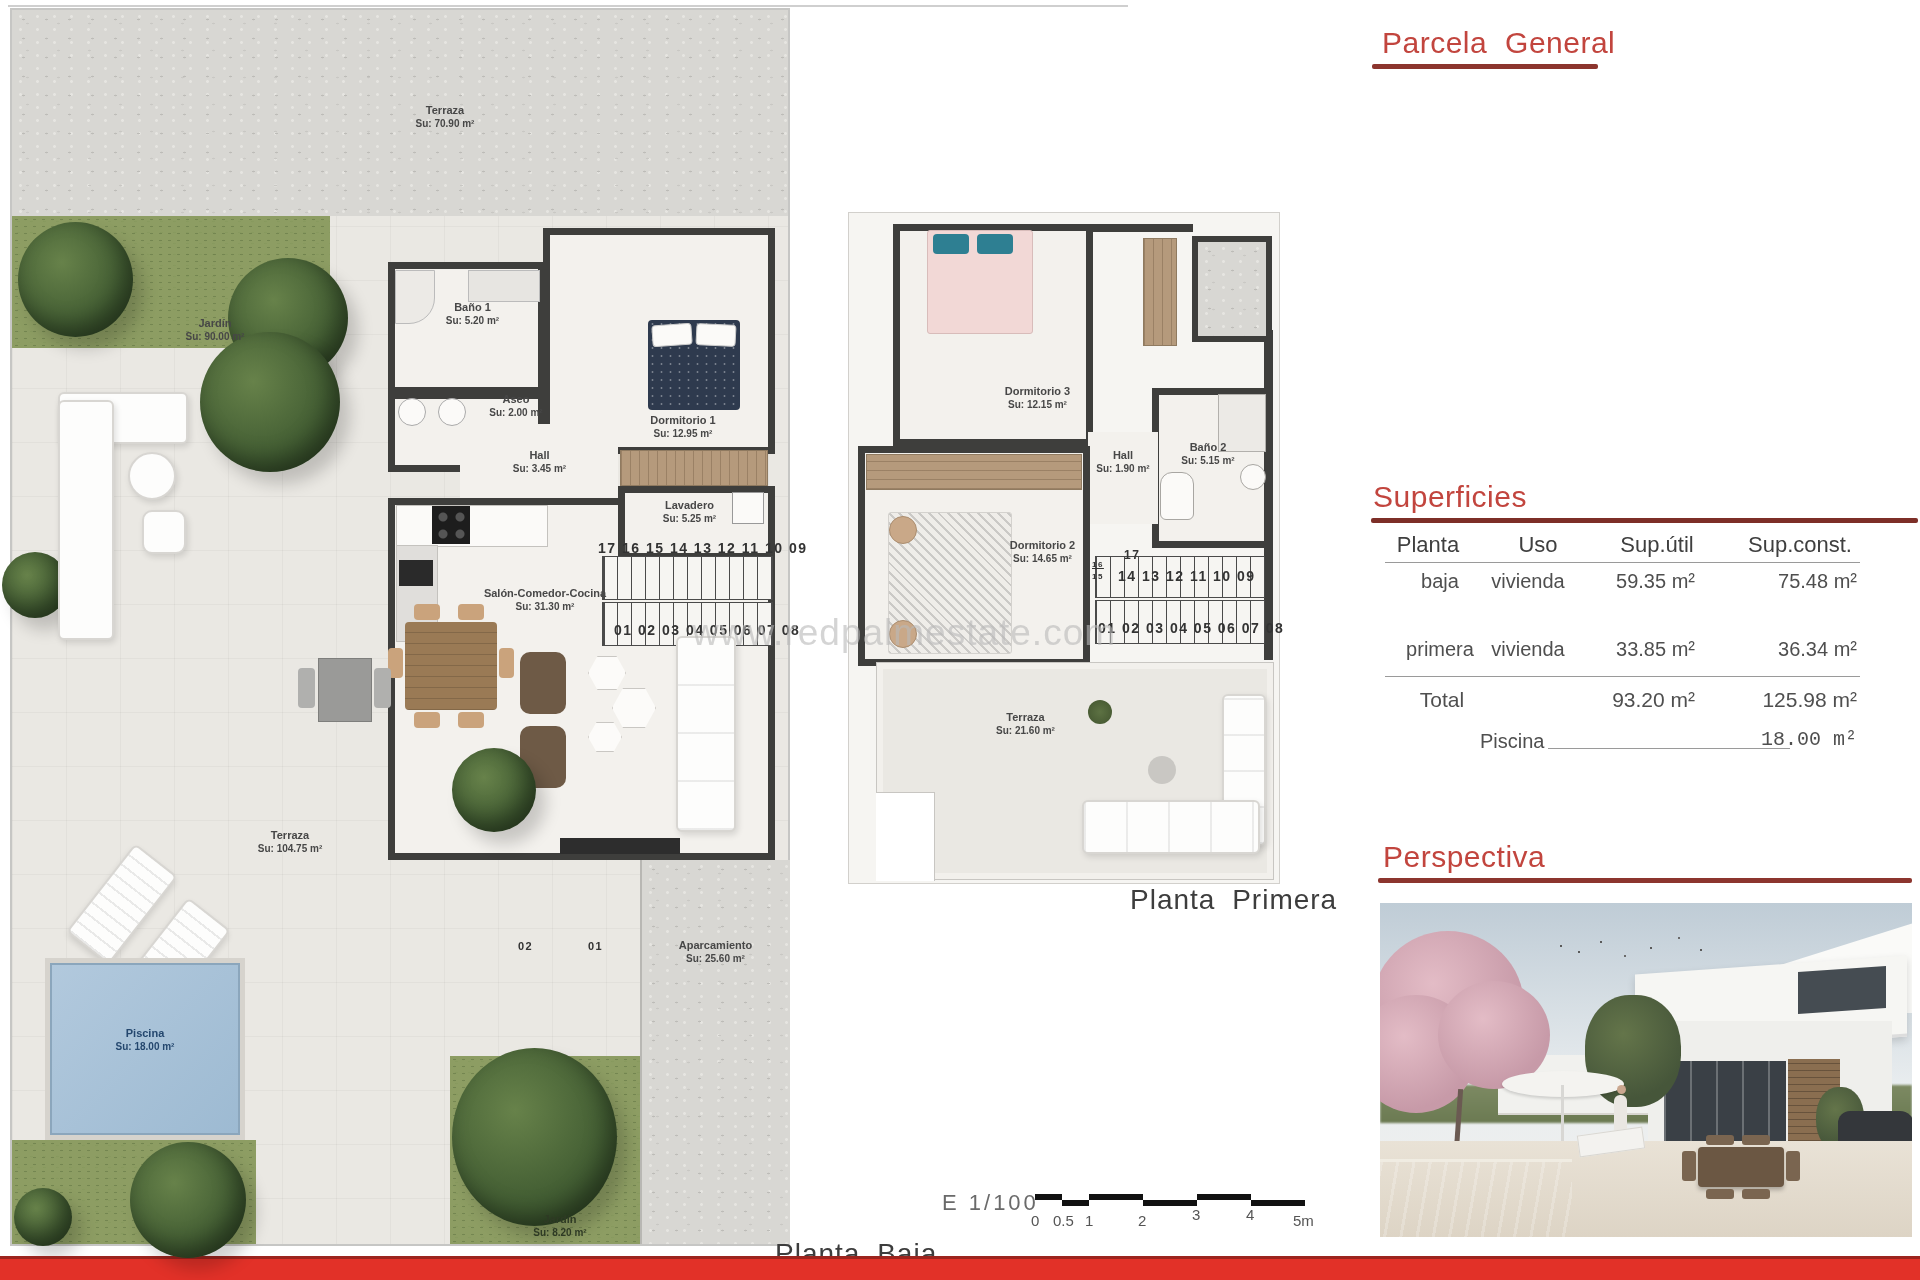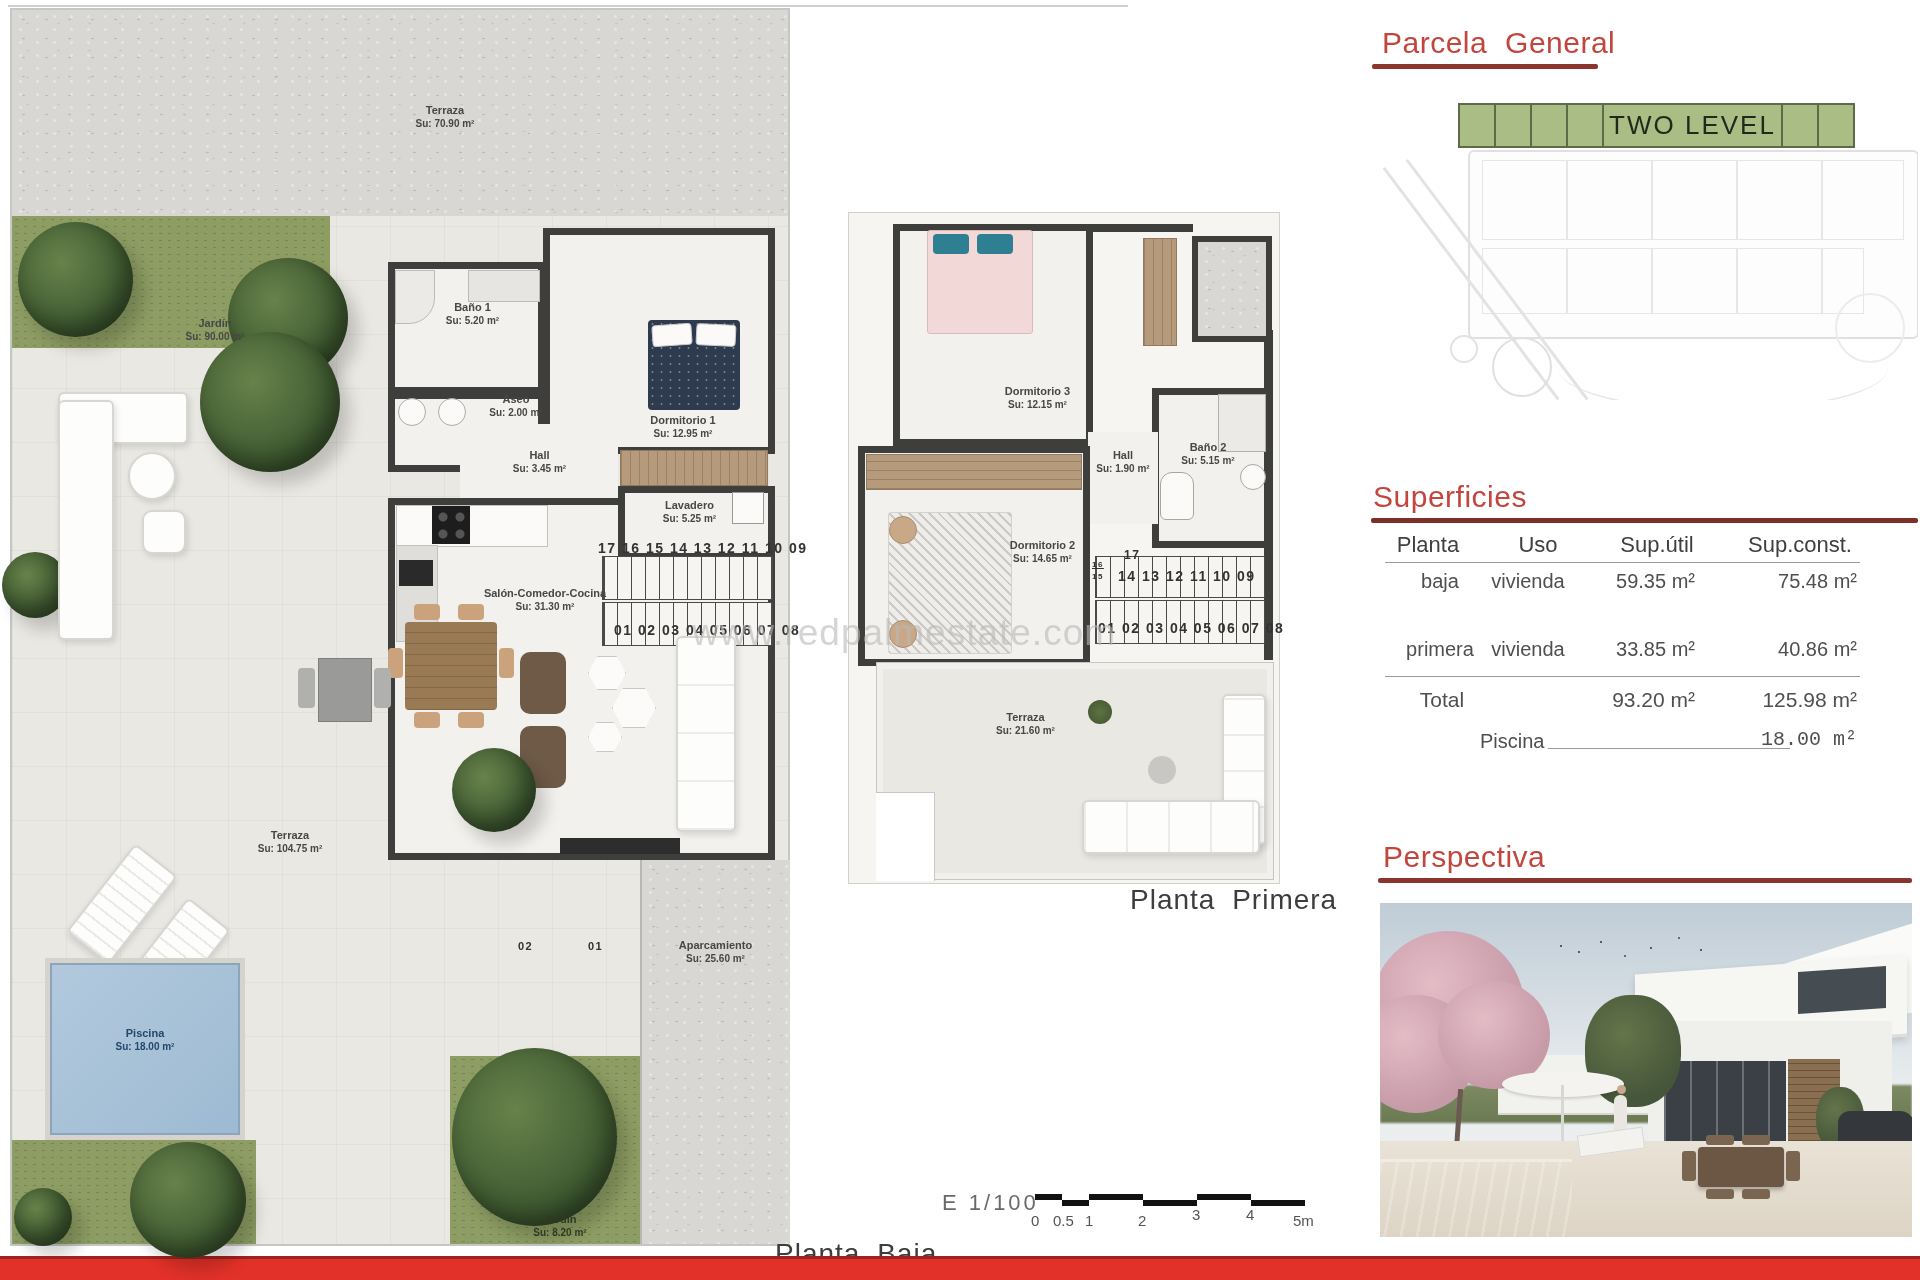--- a/index.html
+++ b/index.html
@@ -246,61 +246,39 @@
     <div class="ar">Su: 21.60 m²</div>
   </div>
 
   <div class="abs planlabel" style="left:1130px;top:884px;">Planta Primera</div>
 
   <div class="abs watermark" style="left:692px;top:612px;">www.redpalmestate.com</div>
 
   <div class="abs rhead" style="left:1382px;top:26px;">Parcela General</div>
   <div class="abs rule" style="left:1372px;top:64px;width:226px;"></div>
 
-  <div class="abs" style="left:1380px;top:85px;width:538px;height:315px;overflow:hidden;">
-
-    <div class="abs" style="left:78px;top:18px;width:397px;height:45px;background:#a9bd85;border:2px solid #5d6b47;box-sizing:border-box;display:flex;align-items:stretch;">
-      <div class="cell" style="width:34px;"></div>
-      <div class="cell" style="width:34px;"></div>
-      <div class="cell" style="width:34px;"></div>
-      <div class="cell" style="width:34px;"></div>
-      <div style="flex:1;display:flex;align-items:center;justify-content:center;font-size:26px;letter-spacing:2px;color:#1f2a1a;border-right:2px solid #5d6b47;">TWO LEVEL</div>
-      <div class="cell" style="width:34px;"></div>
-      <div class="cell" style="width:34px;border-right:none;"></div>
-    </div>
-
-    <div class="abs" style="left:88px;top:65px;width:447px;height:185px;background:#fdfdfd;border:2px solid #e0e0e0;border-radius:6px;"></div>
-    <div class="abs" style="left:102px;top:75px;width:420px;height:78px;border:1px solid #e6e6e6;background-image:repeating-linear-gradient(90deg, transparent 0 83px, #e6e6e6 83px 85px);"></div>
-    <div class="abs" style="left:102px;top:163px;width:380px;height:64px;border:1px solid #e6e6e6;background-image:repeating-linear-gradient(90deg, transparent 0 83px, #e6e6e6 83px 85px);"></div>
-    <div class="abs" style="left:5px;top:82px;width:290px;height:3px;background:#e3e3e3;transform:rotate(53deg);transform-origin:left top;"></div>
-    <div class="abs" style="left:28px;top:74px;width:300px;height:3px;background:#e3e3e3;transform:rotate(53deg);transform-origin:left top;"></div>
-    <div class="abs" style="left:112px;top:252px;width:56px;height:56px;border:2px solid #e0e0e0;border-radius:50%;"></div>
-    <div class="abs" style="left:70px;top:250px;width:24px;height:24px;border:2px solid #e3e3e3;border-radius:50%;"></div>
-    <div class="abs" style="left:178px;top:240px;width:330px;height:84px;border-bottom:2px solid #e6e6e6;border-radius:50%;"></div>
-    <div class="abs" style="left:455px;top:208px;width:66px;height:66px;border:2px solid #ececec;border-radius:50%;"></div>
-  </div>
 
   <div class="abs rhead" style="left:1373px;top:480px;">Superficies</div>
   <div class="abs rule" style="left:1371px;top:518px;width:547px;background:#7d2f28;"></div>
 
   <div class="abs tcell" style="left:1428px;top:532px;transform:translateX(-50%);left:1428px;">Planta</div>
   <div class="abs tcell" style="left:1538px;top:532px;transform:translateX(-50%);">Uso</div>
   <div class="abs tcell" style="left:1657px;top:532px;transform:translateX(-50%);">Sup.útil</div>
   <div class="abs tcell" style="left:1800px;top:532px;transform:translateX(-50%);">Sup.const.</div>
   <div class="abs thinrule" style="left:1385px;top:562px;width:475px;"></div>
 
   <div class="abs tval" style="left:1440px;top:570px;transform:translateX(-50%);">baja</div>
   <div class="abs tval" style="left:1528px;top:570px;transform:translateX(-50%);">vivienda</div>
   <div class="abs tval" style="left:1695px;top:570px;transform:translateX(-100%);">59.35 m²</div>
   <div class="abs tval" style="left:1857px;top:570px;transform:translateX(-100%);">75.48 m²</div>
 
   <div class="abs tval" style="left:1440px;top:638px;transform:translateX(-50%);">primera</div>
   <div class="abs tval" style="left:1528px;top:638px;transform:translateX(-50%);">vivienda</div>
   <div class="abs tval" style="left:1695px;top:638px;transform:translateX(-100%);">33.85 m²</div>
-  <div class="abs tval" style="left:1857px;top:638px;transform:translateX(-100%);">40.86 m²</div>
+  <div class="abs tval" style="left:1857px;top:638px;transform:translateX(-100%);">36.34 m²</div>
 
   <div class="abs thinrule" style="left:1385px;top:676px;width:475px;"></div>
   <div class="abs tval" style="left:1442px;top:688px;transform:translateX(-50%);font-size:21px;">Total</div>
   <div class="abs tval" style="left:1695px;top:688px;transform:translateX(-100%);font-size:21px;">93.20 m²</div>
   <div class="abs tval" style="left:1857px;top:688px;transform:translateX(-100%);font-size:21px;">125.98 m²</div>
 
   <div class="abs tval" style="left:1480px;top:730px;">Piscina</div>
   <div class="abs" style="left:1548px;top:748px;width:242px;height:1px;background:#9a9a9a;"></div>
   <div class="abs tval" style="left:1857px;top:728px;transform:translateX(-100%);font-family:Liberation Mono, monospace;">18.00 m²</div>
 

